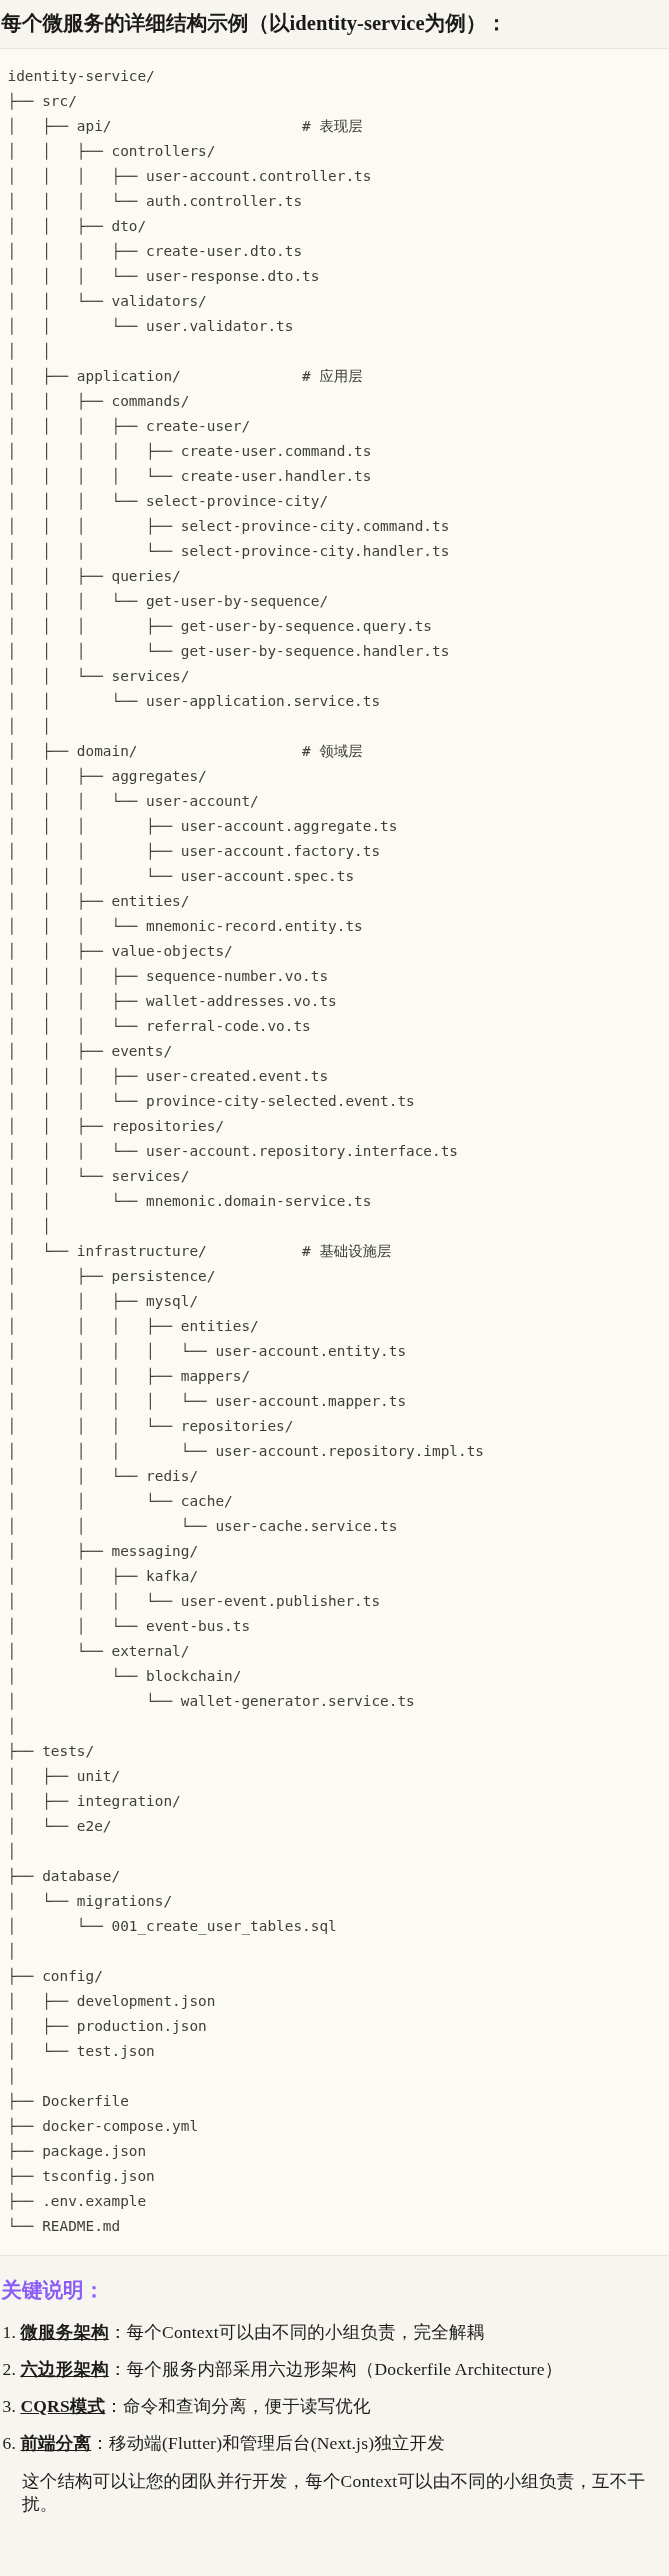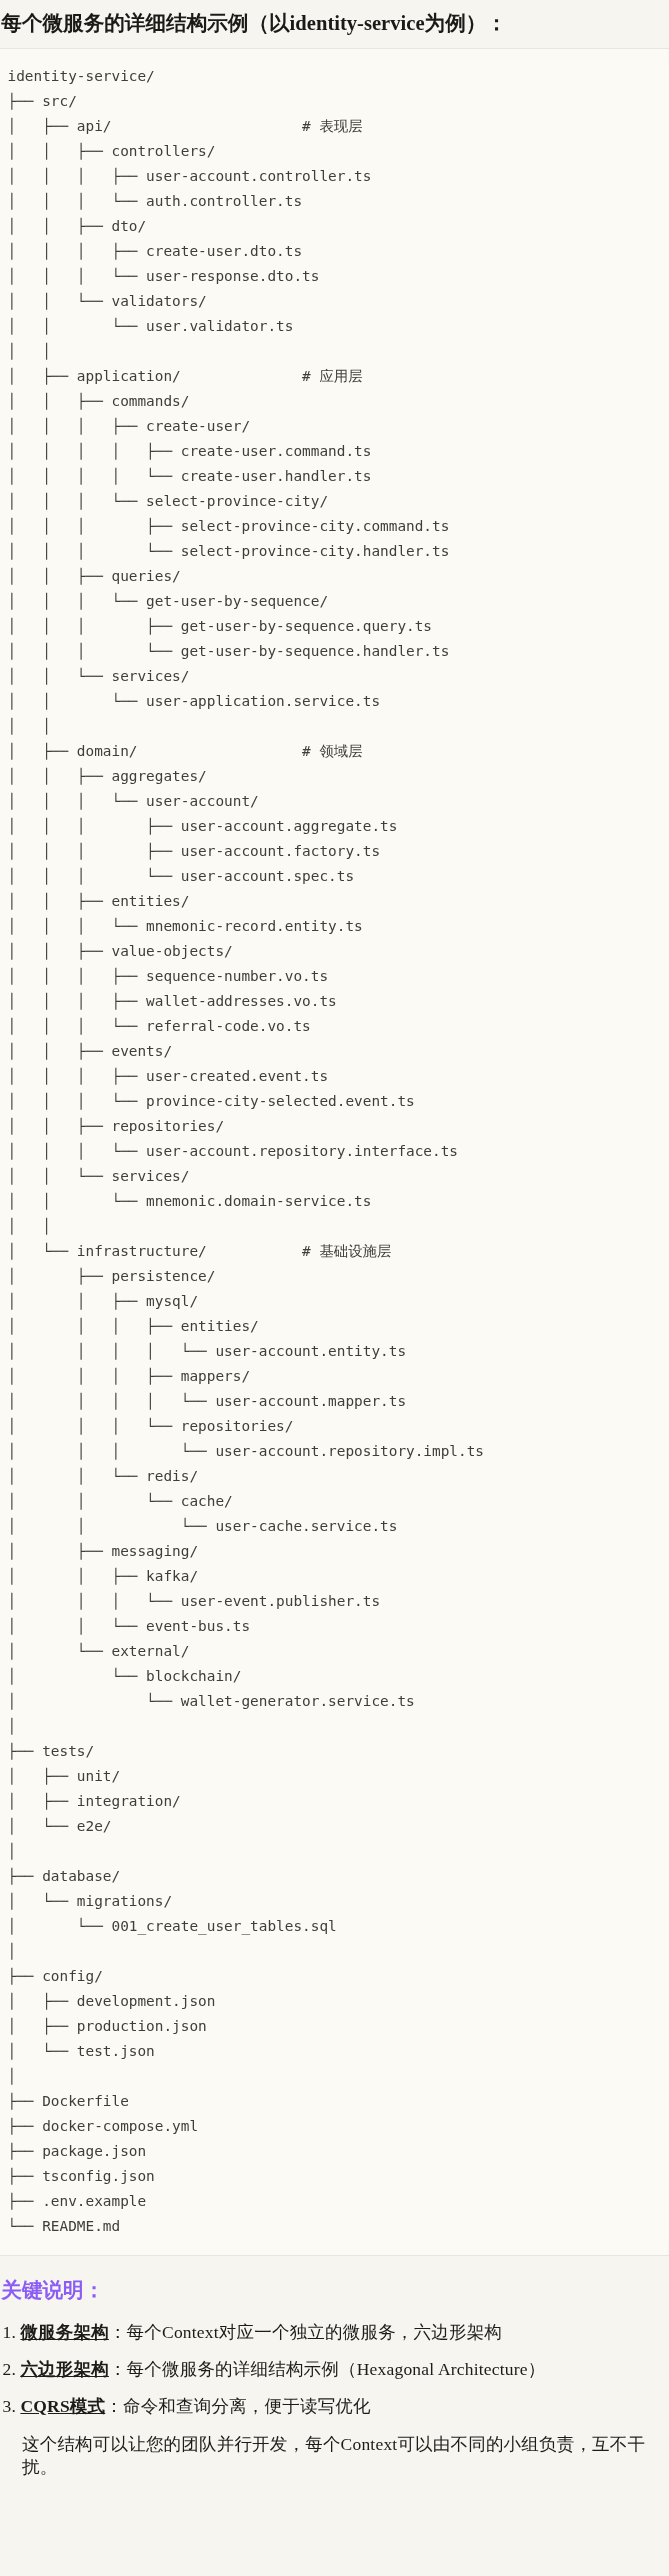--- a/index.html
+++ b/index.html
@@ -156,21 +156,22 @@
 ├── Dockerfile
 ├── docker-compose.yml
 ├── package.json
 ├── tsconfig.json
 ├── .env.example
 └── README.md</code></pre>
 
   <h2 class="section-heading">关键说明：</h2>
 
   <div class="notes-list">
-      <div class="note-item"><span class="num">1.</span><strong>微服务架构</strong><span>：每个Context对应一个独立的微服务，六边形架构</span></div>
-      <div class="note-item"><span class="num">2.</span><strong>六边形架构</strong><span>：每个微服务的详细结构示例（Hexagonal Architecture）</span></div>
+      <div class="note-item"><span class="num">1.</span><strong>微服务架构</strong><span>：每个Context可以由不同的小组负责，完全解耦</span></div>
+      <div class="note-item"><span class="num">2.</span><strong>六边形架构</strong><span>：每个服务内部采用六边形架构（Dockerfile Architecture）</span></div>
       <div class="note-item"><span class="num">3.</span><strong>CQRS模式</strong><span>：命令和查询分离，便于读写优化</span></div>
+      <div class="note-item"><span class="num">6.</span><strong>前端分离</strong><span>：移动端(Flutter)和管理后台(Next.js)独立开发</span></div>
     </div>
 
   <p class="closing">这个结构可以让您的团队并行开发，每个Context可以由不同的小组负责，互不干扰。</p>
 
 </div>
 
 
 </body></html>

